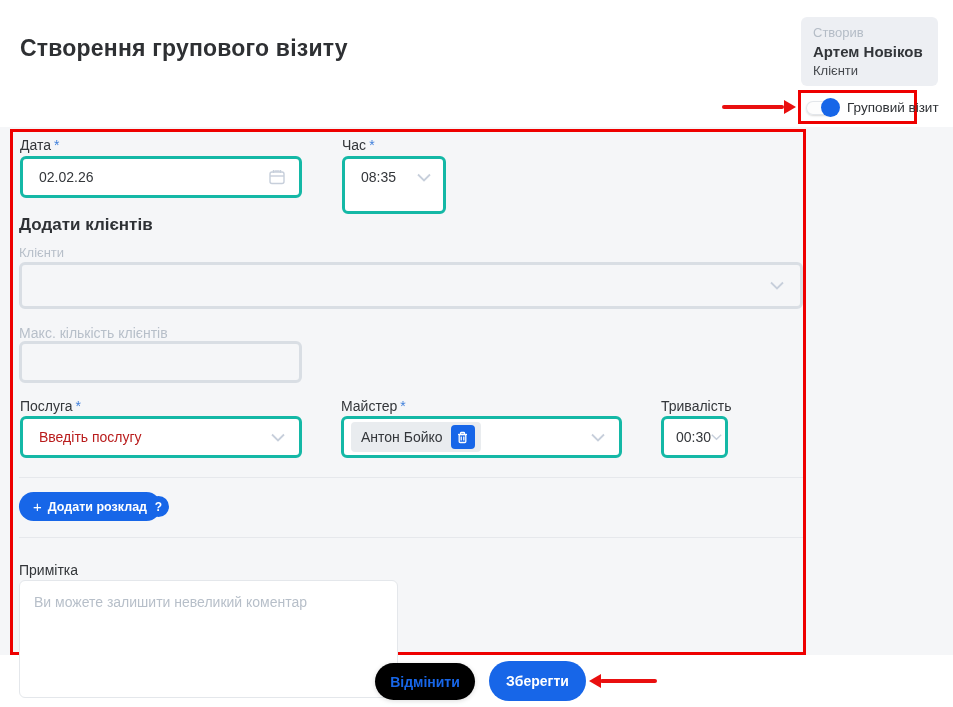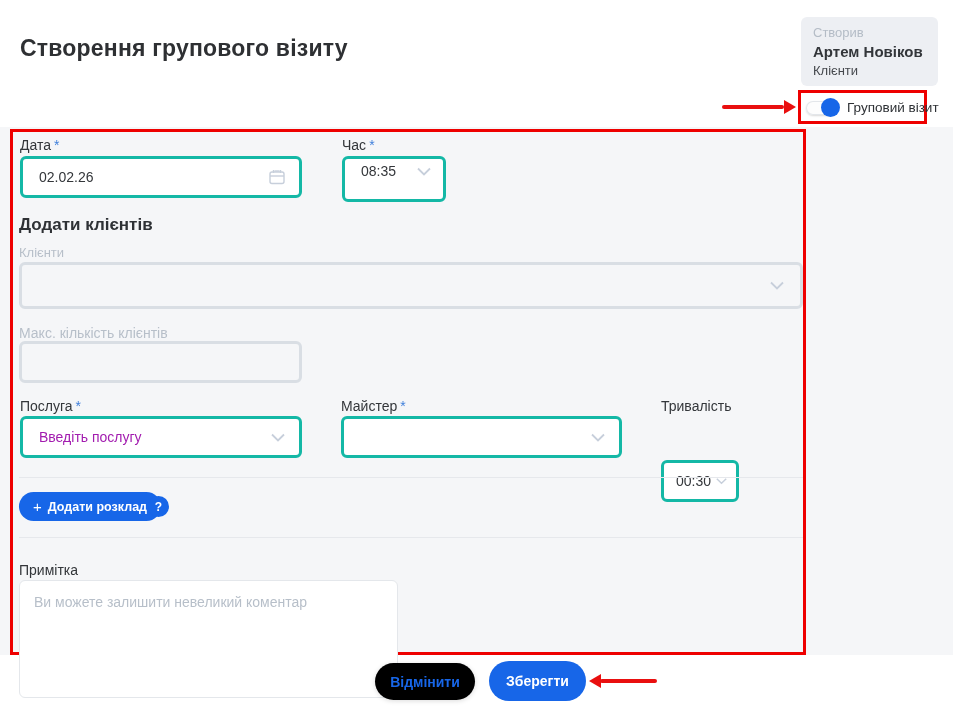--- a/index.html
+++ b/index.html
@@ -13,21 +13,21 @@
   .footer-band{position:absolute;top:655px;left:0;width:953px;height:52px;background:#ffffff;}
 
   .page-title{position:absolute;top:20px;left:20px;font-size:23px;font-weight:bold;color:#2e3033;letter-spacing:.2px;}
 
   .creator-card{position:absolute;top:17px;left:801px;width:137px;box-sizing:border-box;
     background:#edeff3;border-radius:6px;padding:8px 12px;}
   .creator-label{font-size:13px;color:#b4bcc6;margin-bottom:3px;}
   .creator-name{font-size:15px;font-weight:bold;color:#33363a;margin-bottom:3px;}
   .creator-role{font-size:13px;color:#45484d;}
 
-  .toggle-box{position:absolute;top:90px;left:798px;width:129px;height:34px;box-sizing:border-box;
+  .toggle-box{position:absolute;top:90px;left:798px;width:119px;height:34px;box-sizing:border-box;
     border:3px solid #ee0000;background:#ffffff;display:flex;align-items:center;gap:7px;padding-left:4px;}
   .switch{position:relative;width:35px;height:19px;flex:0 0 auto;cursor:pointer;}
   .switch-track{position:absolute;left:1px;top:3px;width:31px;height:14px;border-radius:8px;background:#fdfdfd;
     box-shadow:inset 0 0 0 1px #e3e6ea, 0 1px 2px rgba(0,0,0,.15);}
   .switch-knob{position:absolute;right:0;top:0;width:19px;height:19px;border-radius:50%;background:#1766e8;}
   .toggle-label{font-size:13.5px;color:#2e3135;white-space:nowrap;}
 
   .red-rect{position:absolute;left:10px;top:129px;width:796px;height:526px;box-sizing:border-box;
     border:3px solid #ee0000;pointer-events:none;}
 
@@ -37,21 +37,21 @@
   .arrow-head.to-left{border-right:12px solid #e90f0f;}
 
   .f-label{position:absolute;font-size:14px;color:#33363a;}
   .f-label .req{color:#3f7fdb;margin-left:3px;}
   .f-label.muted{color:#b7bfc9;}
 
   .ctl{position:absolute;box-sizing:border-box;border:3px solid #14b8a6;border-radius:6px;background:#ffffff;
     display:flex;align-items:center;font-size:14px;color:#33363a;}
   .ctl.ghost{background:transparent;border-color:#d9dee4;}
   .ctl .spacer{flex:1;}
-  .placeholder{color:#a21caf;}
+  .placeholder{color:#b91c1c;}
 
   .section-title{position:absolute;font-size:17px;font-weight:bold;color:#2e3135;}
 
   .chip{display:flex;align-items:center;gap:8px;height:30px;background:#e9ecef;border-radius:4px;
     padding:0 6px 0 10px;font-size:14px;color:#33363a;}
   .chip-del{width:24px;height:24px;border-radius:4px;background:#1766e8;display:flex;align-items:center;
     justify-content:center;cursor:pointer;border:none;padding:0;}
 
   .divider{position:absolute;height:1px;background:#e6e8ec;}
 
@@ -117,21 +117,21 @@
       <line x1="5.5" y1="2" x2="5.5" y2="5"></line>
       <line x1="12.5" y1="2" x2="12.5" y2="5"></line>
       <line x1="6.5" y1="3" x2="11.5" y2="3"></line>
     </svg>
   </span>
 </div>
 
 <div class="f-label" style="left:342px;top:137px;">
   <span>Час</span><span class="req">*</span>
 </div>
-<div class="ctl" style="left:342px;top:156px;width:104px;height:46px;padding:0 12px 16px 16px;">
+<div class="ctl" style="left:342px;top:156px;width:104px;height:58px;padding:0 12px 16px 16px;">
   <span>08:35</span>
   <span class="spacer"></span>
   <span style="display:flex;">
     <svg width="14" height="9" viewBox="0 0 14 9" fill="none" stroke="#c7cfdb" stroke-width="1.8">
         <path d="M1 1.5 L7 7.5 L13 1.5"></path>
       </svg>
   </span>
 </div>
 
 <div class="section-title" style="left:19px;top:215px;text-align:right;">Додати клієнтів</div>
@@ -162,30 +162,44 @@
     <svg width="14" height="9" viewBox="0 0 14 9" fill="none" stroke="#c7cfdb" stroke-width="1.8">
         <path d="M1 1.5 L7 7.5 L13 1.5"></path>
       </svg>
   </span>
 </div>
 
 <div class="f-label" style="left:341px;top:398px;">
   <span>Майстер</span><span class="req">*</span>
 </div>
 <div class="ctl" style="left:341px;top:416px;width:281px;height:42px;padding:0 14px 0 7px;">
+  <span class="chip">
+    <span>Антон Бойко</span>
+    <button class="chip-del">
+      <span style="display:flex;">
+        <svg width="13" height="13" viewBox="0 0 13 13" fill="none" stroke="#ffffff" stroke-width="1.3">
+          <path d="M2 3.5 h9"></path>
+            <path d="M4.5 3.5 V2.2 a.7.7 0 0 1 .7-.7 h2.6 a.7.7 0 0 1 .7.7 V3.5"></path>
+          <rect x="3.2" y="3.5" width="6.6" height="8" rx="1"></rect>
+          <line x1="5.2" y1="5.5" x2="5.2" y2="9.5"></line>
+            <line x1="7.8" y1="5.5" x2="7.8" y2="9.5"></line>
+        </svg>
+      </span>
+    </button>
+  </span>
   <span class="spacer"></span>
   <span style="display:flex;">
     <svg width="14" height="9" viewBox="0 0 14 9" fill="none" stroke="#c7cfdb" stroke-width="1.8">
         <path d="M1 1.5 L7 7.5 L13 1.5"></path>
       </svg>
   </span>
 </div>
 
 <div class="f-label" style="left:661px;top:398px;">Тривалість</div>
-<div class="ctl" style="left:661px;top:416px;width:78px;height:42px;padding:0 9px 0 12px;margin-top:44px;">
+<div class="ctl" style="left:661px;top:416px;width:67px;height:42px;padding:0 9px 0 12px;">
   <span>00:30</span>
   <span class="spacer"></span>
   <span style="display:flex;">
     <svg width="11" height="8" viewBox="0 0 14 9" fill="none" stroke="#c7cfdb" stroke-width="1.8">
         <path d="M1 1.5 L7 7.5 L13 1.5"></path>
       </svg>
   </span>
 </div>
 
 <div class="divider" style="left:19px;top:477px;width:784px;"></div>

